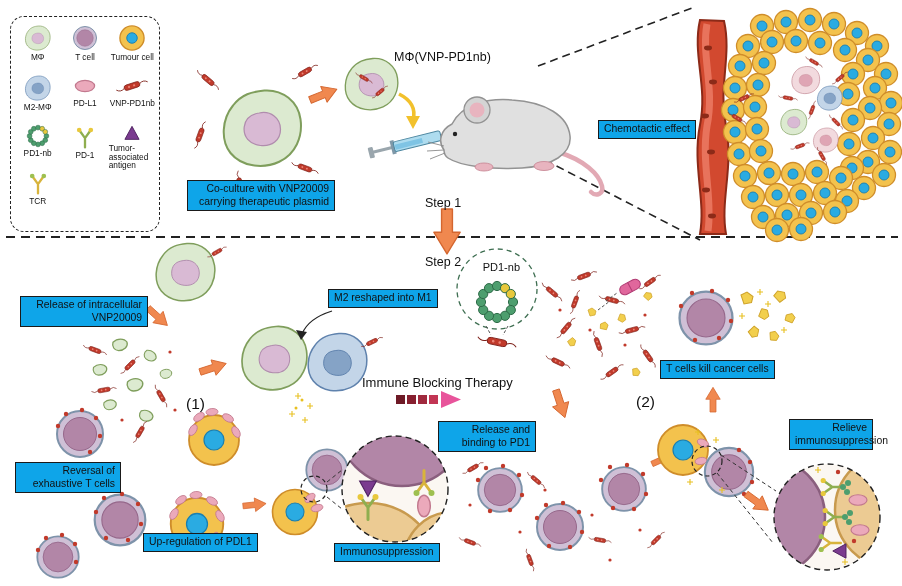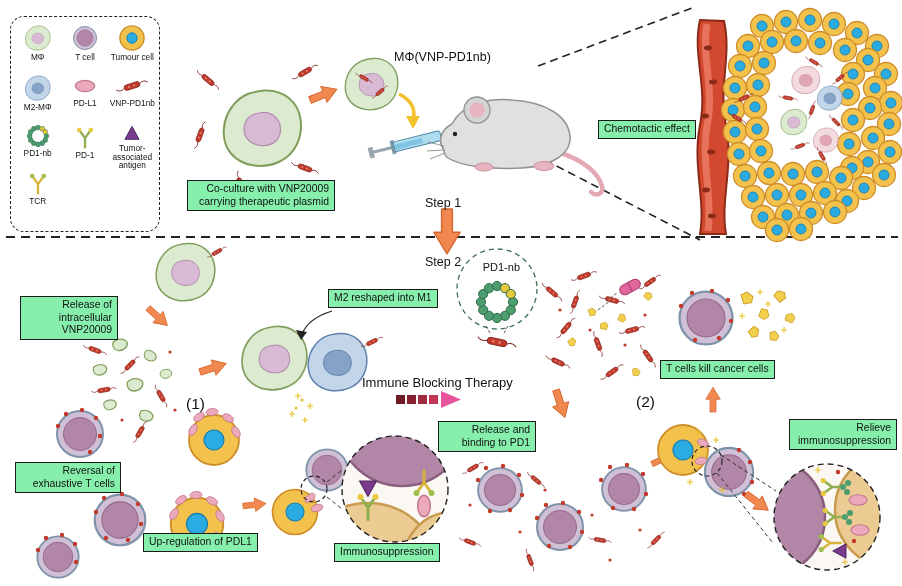--- a/index.html
+++ b/index.html
@@ -1,30 +1,30 @@
 <!DOCTYPE html>
 <html><head>
 <meta charset="utf-8">
 <style>
   *{box-sizing:border-box}
   html,body{margin:0;padding:0}
   body{width:902px;height:586px;position:relative;background:#ffffff;
        font-family:"Liberation Sans",sans-serif;overflow:hidden;color:#111}
   svg.scene{position:absolute;left:0;top:0;z-index:1}
   .lbl{position:absolute;z-index:3;text-align:right;line-height:1.22;color:#111}
-  .box{background:#86efac;border:1.3px solid #1a1a1a;padding:2px 5px;font-size:10.4px}
+  .box{background:#0ea5e9;border:1.3px solid #1a1a1a;padding:2px 5px;font-size:10.4px}
   .nowrap{white-space:nowrap}
   .txt{font-size:12.5px;white-space:nowrap}
   .num{font-size:15.5px}
   .legend{position:absolute;left:10px;top:16px;width:150px;height:216px;
           border:1.6px dashed #222;border-radius:14px;background:#fff;z-index:2;
           display:grid;grid-template-columns:1fr 1fr 1fr;
           grid-template-rows:50px 50px 46px 64px;padding:7px 3px 2px}
   .lg-cell{display:flex;flex-direction:column;align-items:center;justify-content:flex-start;gap:1px}
-  .lg-lb{font-size:8.3px;text-align:center;line-height:1.05}
+  .lg-lb{font-size:8.3px;line-height:1.05}
 </style>
 </head>
 <body>
 
 <div class="legend">
   <div class="lg-cell">
     <svg width="40" height="28" viewBox="-20 -14 40 28">
         <use href="#macG" transform="scale(0.4)"></use>
       </svg>
     <div class="lg-lb">MΦ</div>
@@ -557,24 +557,24 @@
   </g>
   <circle cx="395" cy="489" r="53" fill="none" stroke="#222" stroke-width="1.4" stroke-dasharray="6 4"></circle>
 </g>
 </svg>
 
 <div class="lbl box" style="left:187px;top:180px;width:148px">Co-culture with VNP20009 carrying therapeutic plasmid</div>
 <div class="lbl txt" style="left:394px;top:50px">MΦ(VNP-PD1nb)</div>
 <div class="lbl txt" style="left:425px;top:196px">Step 1</div>
 <div class="lbl txt" style="left:425px;top:255px">Step 2</div>
 <div class="lbl box nowrap" style="left:598px;top:120px">Chemotactic effect</div>
-<div class="lbl box" style="left:20px;top:296px;width:98px">Release of intracellular VNP20009</div>
+<div class="lbl box" style="left:20px;top:296px;width:128px">Release of intracellular VNP20009</div>
 <div class="lbl box nowrap" style="left:328px;top:289px">M2 reshaped into M1</div>
 <div class="lbl nowrap" style="left:474px;top:261px;width:46px;font-size:11px">PD1-nb</div>
 <div class="lbl nowrap" style="left:362px;top:375px;font-size:13px">Immune Blocking Therapy</div>
 <div class="lbl box" style="left:438px;top:421px;width:98px">Release and binding to PD1</div>
 <div class="lbl box nowrap" style="left:660px;top:360px">T cells kill cancer cells</div>
-<div class="lbl box" style="left:789px;top:419px;width:108px">Relieve immunosuppression</div>
+<div class="lbl box" style="left:789px;top:419px;width:84px">Relieve immunosuppression</div>
 <div class="lbl box" style="left:15px;top:462px;width:106px">Reversal of exhaustive T cells</div>
 <div class="lbl box nowrap" style="left:143px;top:533px">Up-regulation of PDL1</div>
 <div class="lbl box nowrap" style="left:334px;top:543px">Immunosuppression</div>
 <div class="lbl num" style="left:186px;top:395px">(1)</div>
 <div class="lbl num" style="left:636px;top:393px">(2)</div>
 
 </body></html>

